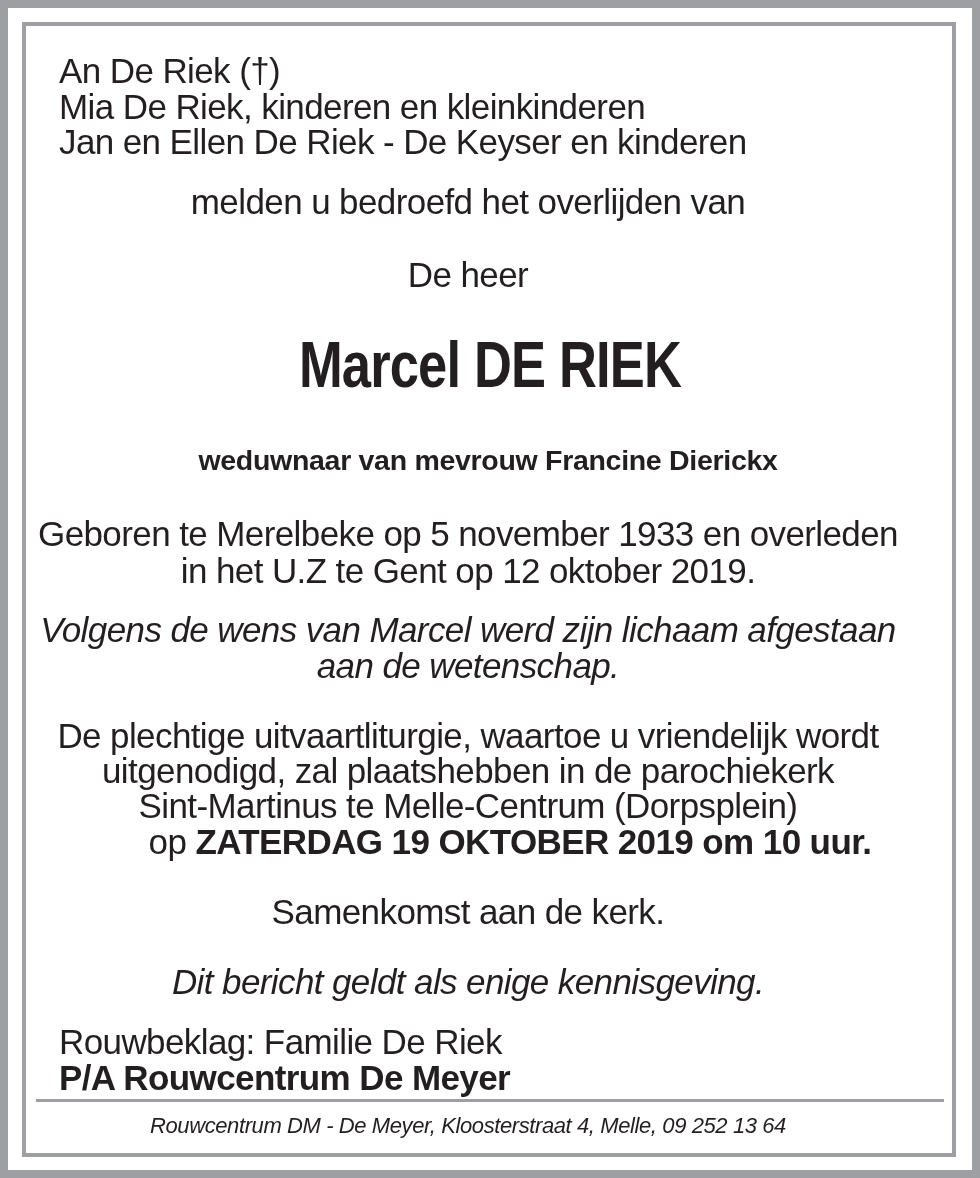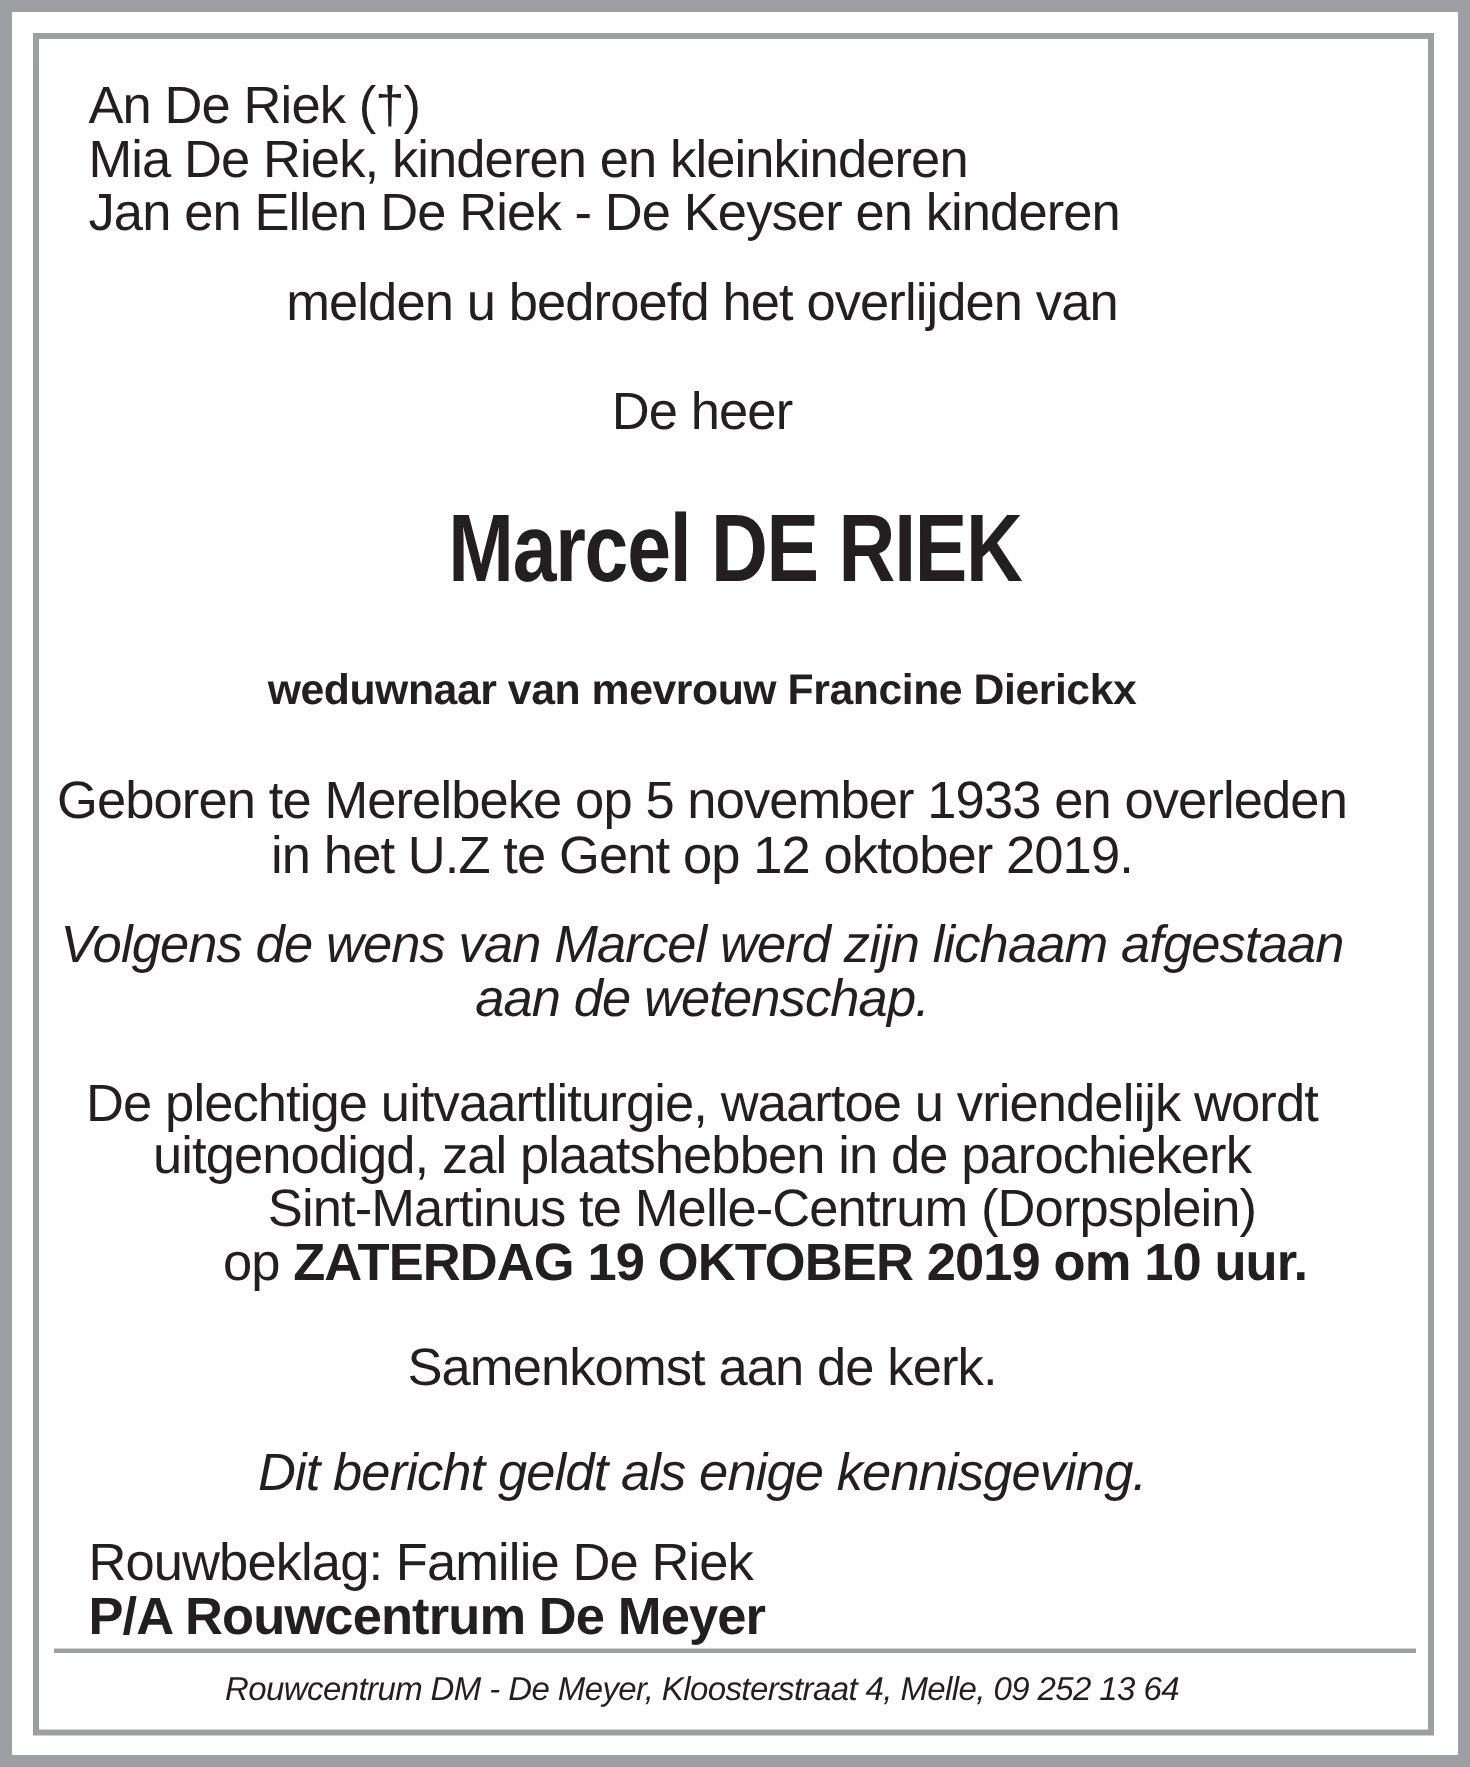--- a/index.html
+++ b/index.html
@@ -40,31 +40,31 @@
 <div class="txt left" style="top:53px;">An De Riek (†)</div>
 <div class="txt left" style="top:89px;">Mia De Riek, kinderen en kleinkinderen</div>
 <div class="txt left" style="top:124px;">Jan en Ellen De Riek - De Keyser en kinderen</div>
 
 <div class="txt center" style="top:184px;">melden u bedroefd het overlijden van</div>
 
 <div class="txt center" style="top:257px;">De heer</div>
 
 <div class="name">Marcel DE RIEK</div>
 
-<div class="txt center widower" style="top:442px;">weduwnaar van mevrouw Francine Dierickx</div>
+<div class="txt center widower" style="top:442px;padding-left:20px;">weduwnaar van mevrouw Francine Dierickx</div>
 
 <div class="txt center" style="top:516px;">Geboren te Merelbeke op 5 november 1933 en overleden</div>
 <div class="txt center" style="top:553px;">in het U.Z  te Gent op 12 oktober 2019.</div>
 
 <div class="txt center italic" style="top:612px;">Volgens de wens van Marcel werd zijn lichaam afgestaan</div>
 <div class="txt center italic" style="top:648px;">aan de wetenschap.</div>
 
 <div class="txt center" style="top:718px;">De plechtige uitvaartliturgie, waartoe u vriendelijk wordt</div>
 <div class="txt center" style="top:753px;">uitgenodigd, zal plaatshebben in de parochiekerk</div>
-<div class="txt center" style="top:788px;margin-left:40px;">Sint-Martinus te Melle-Centrum (Dorpsplein)</div>
+<div class="txt center" style="top:788px;">Sint-Martinus te Melle-Centrum (Dorpsplein)</div>
 <div class="txt center" style="top:824px;margin-left:42px;"><span>op </span><span class="bold">ZATERDAG 19 OKTOBER 2019 om 10 uur.</span></div>
 
 <div class="txt center" style="top:894px;">Samenkomst aan de kerk.</div>
 
 <div class="txt center italic" style="top:964px;">Dit bericht geldt als enige kennisgeving.</div>
 
 <div class="txt left" style="top:1024px;">Rouwbeklag: Familie De Riek</div>
 <div class="txt left" style="top:1060px;font-weight:bold;">P/A Rouwcentrum De Meyer</div>
 
 <div class="divider"></div>

